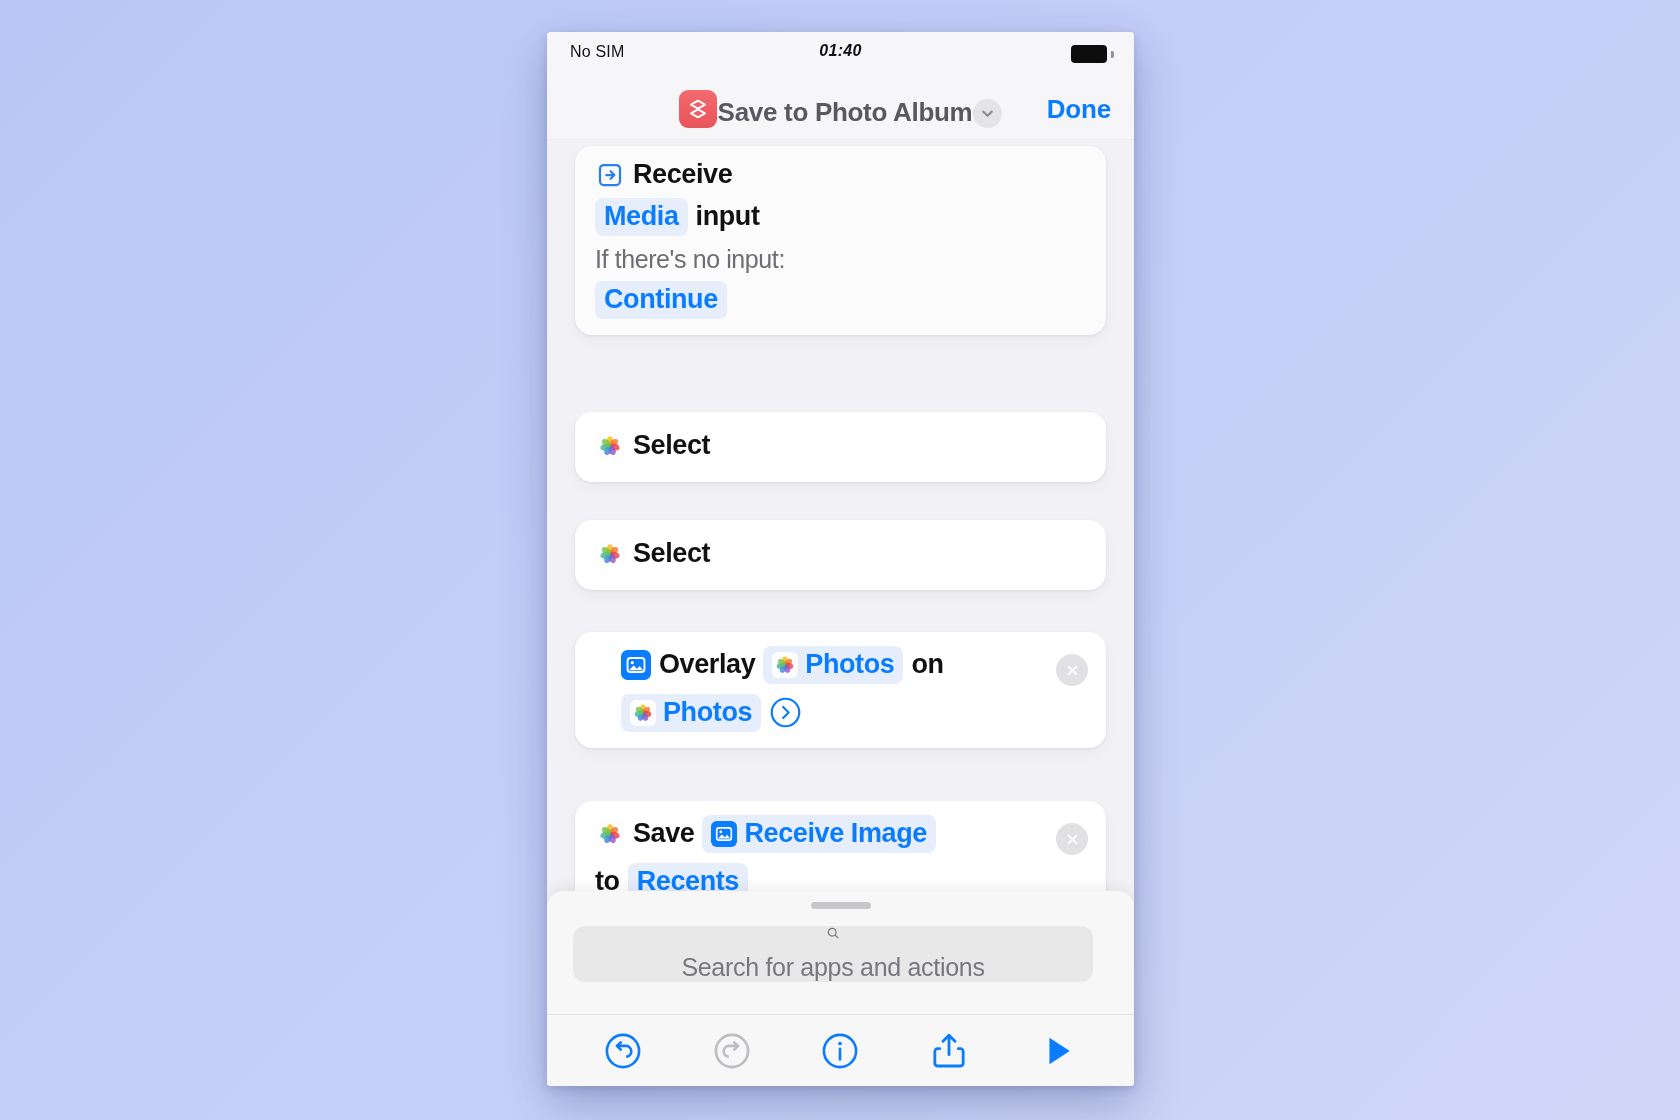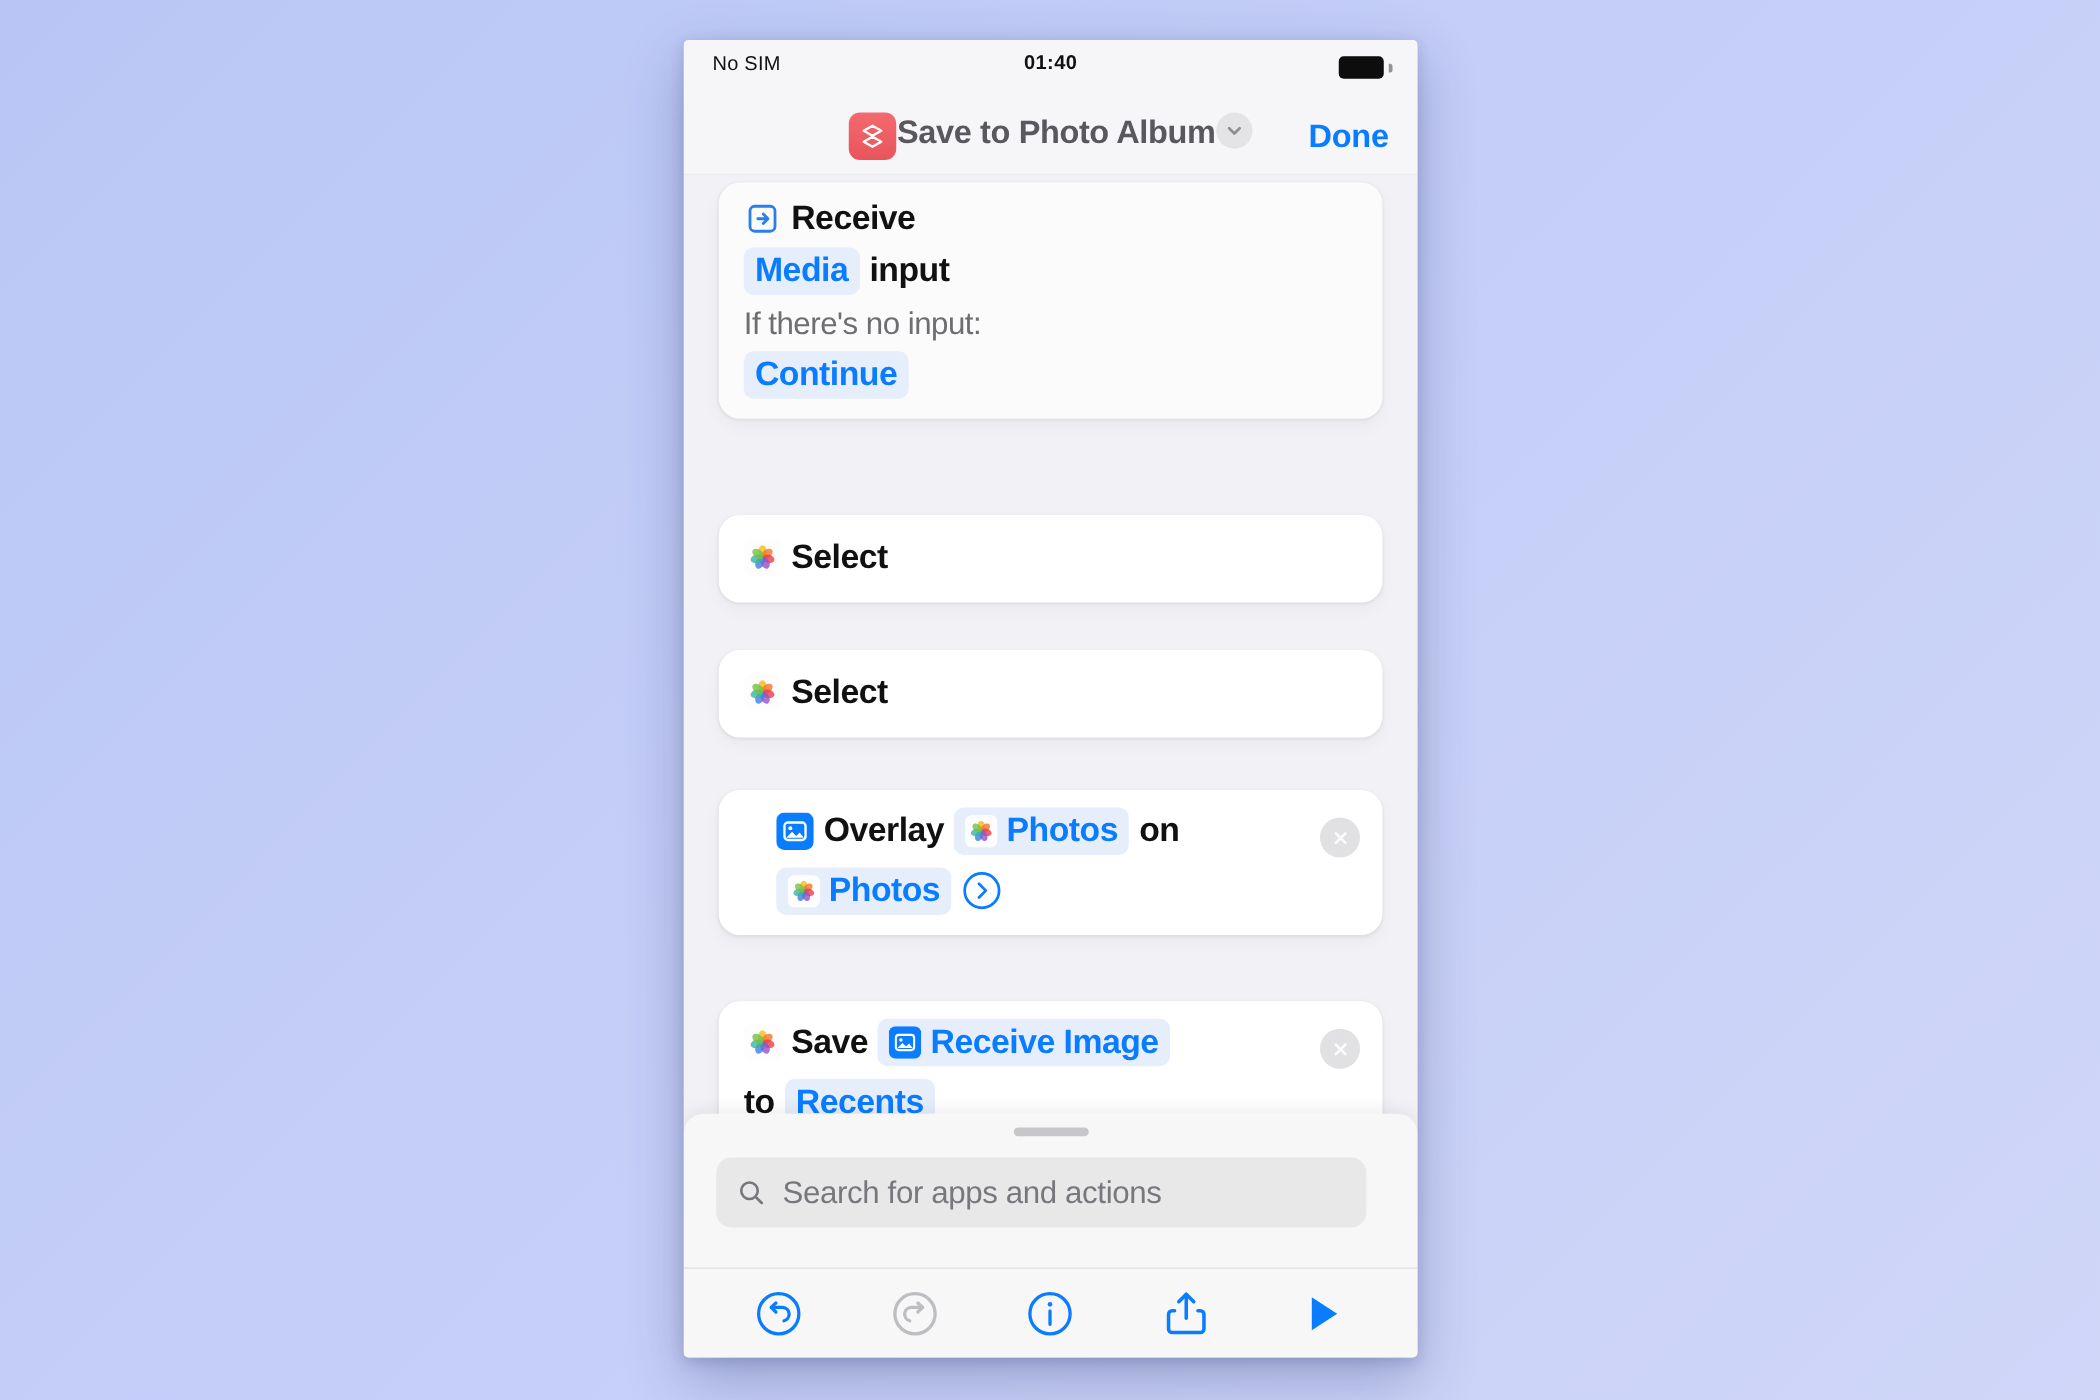--- a/index.html
+++ b/index.html
@@ -27,36 +27,36 @@
   
   #statusbar {
     height: 46px;
     position: relative;
     background: #f6f6f9;
     font-size: 16px;
     color: #111;
     font-weight: 500;
   }
   #sb-carrier { position: absolute; left: 23px; top: 11px; letter-spacing: .2px; }
-  #sb-time { position: absolute; left: 0; right: 0; top: 10px; text-align: center; font-weight: 700; letter-spacing: .3px; }
+  #sb-time { position: absolute; left: 0; right: 0; top: 10px; text-align: center; font-weight: 700; letter-spacing: .3px; font-style: italic; }
   #sb-right { position: absolute; right: 20px; top: 13px; display: flex; align-items: center; gap: 4px; }
   .battery-body {
     width: 36px; height: 18px; border-radius: 4px; background: #0d0d0d;
   }
   .battery-cap { width: 3px; height: 7px; background: rgba(0,0,0,.4); border-radius: 0 2px 2px 0; }
 
   
   #navbar {
     height: 62px;
     background: #f6f6f9;
     display: flex; align-items: center; justify-content: center;
     position: relative;
     border-bottom: 1px solid rgba(0,0,0,.04);
   }
-  #nav-center { display: flex; align-items: flex-start; gap: 1px; }
+  #nav-center { display: flex; align-items: flex-end; gap: 1px; }
   .shortcut-badge {
     width: 38px; height: 38px; border-radius: 9px;
     background: linear-gradient(180deg,#f36a6e 0%,#e9545c 100%);
     display: flex; align-items: center; justify-content: center;
     flex: none;
   }
   #nav-title { font-size: 26px; font-weight: 700; color: #59585e; letter-spacing: -.3px; white-space: nowrap; }
   .chev-circle {
     width: 29px; height: 29px; border-radius: 50%;
     background: rgba(120,120,128,.14);
@@ -120,20 +120,21 @@
     background: rgba(60,60,67,.26);
     margin: 11px auto 0 auto;
   }
   #searchbar {
     margin: 17px 41px 0 26px;
     height: 56px;
     background: rgba(120,120,128,.12);
     border-radius: 12px;
     display: flex; align-items: center; gap: 13px;
     padding: 0 16px;
+    flex-direction: column;
   }
   #search-placeholder { font-size: 25px; color: #77777d; letter-spacing: -.3px; }
   #toolbar {
     position: absolute; left: 0; right: 0; bottom: 0;
     height: 72px;
     border-top: 1px solid rgba(60,60,67,.12);
     display: flex; align-items: center; justify-content: space-around;
     padding: 0 22px;
   }
   .tb-btn { width: 52px; height: 52px; display: flex; align-items: center; justify-content: center; }

